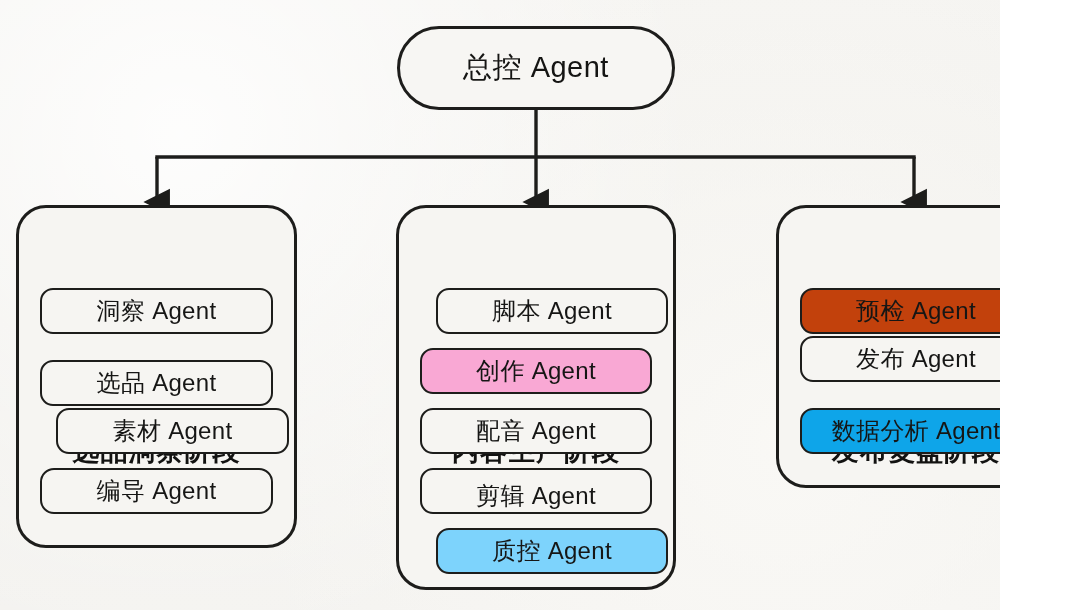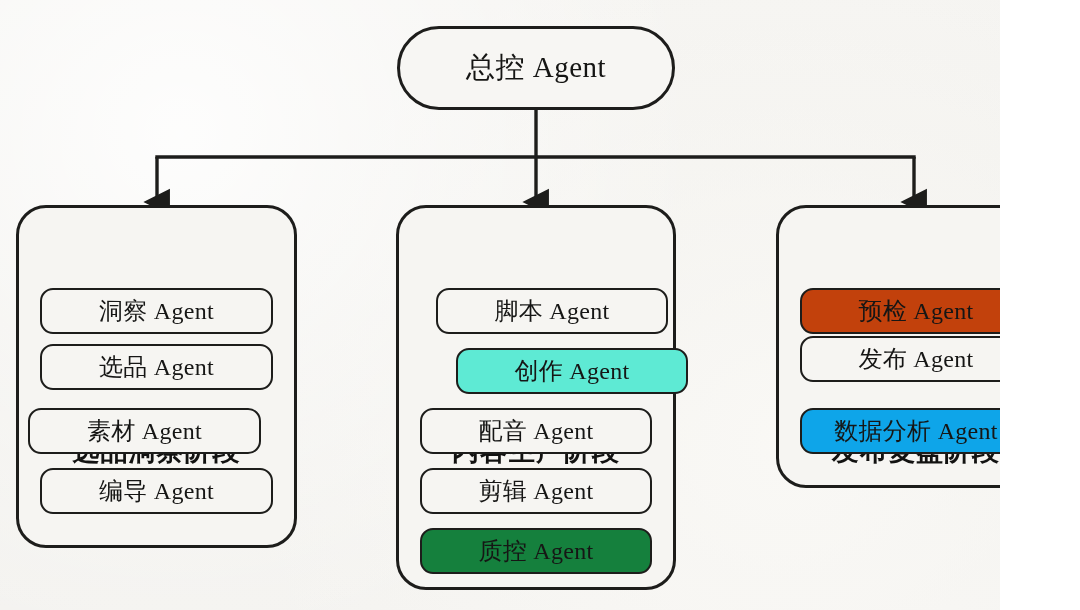--- a/index.html
+++ b/index.html
@@ -6,21 +6,21 @@
     margin: 0;
     padding: 0;
     background: #ffffff;
   }
   #canvas {
     position: relative;
     width: 1000px;
     height: 610px;
     background: #f3f2ef;
     overflow: hidden;
-    font-family: Liberation Serif, serif;
+    font-family: Liberation Sans, sans-serif;
   }
   
   #paper-grain {
     position: absolute;
     inset: 0;
     background:
       radial-gradient(circle at 18% 22%, rgba(255,255,255,0.85) 0%, rgba(255,255,255,0) 55%),
       radial-gradient(circle at 78% 72%, rgba(250,249,246,0.9) 0%, rgba(255,255,255,0) 60%),
       linear-gradient(180deg, #f5f4f1 0%, #f1f0ec 52%, #f4f3f0 100%);
     pointer-events: none;
@@ -114,44 +114,44 @@
 
     <div class="node root-node" id="root-node" style="left: 397px; top: 26px; width: 278px; height: 84px;">
       <span class="root-label">总控 Agent</span>
     </div>
 
   <div class="node stage-box" style="left: 16px; top: 205px; width: 281px; height: 343px; background: rgb(246, 245, 242);"></div>
       <div class="stage-title" style="position: absolute; left: 16px; top: 433px; width: 281px;">选品洞察阶段</div>
       <div class="agent-pill" style="left: 40px; top: 288px; width: 233px; height: 46px; background: rgb(246, 245, 242);">
         <span class="agent-label">洞察 Agent</span>
       </div>
-      <div class="agent-pill" style="left: 40px; top: 344px; width: 233px; height: 46px; background: rgb(246, 245, 242);">
+      <div class="agent-pill" style="left: 40px; top: 360px; width: 233px; height: 46px; background: rgb(246, 245, 242);">
         <span class="agent-label">选品 Agent</span>
       </div>
-      <div class="agent-pill" style="left: 28px; top: 408px; width: 233px; height: 46px; background: rgb(246, 245, 242);">
+      <div class="agent-pill" style="left: 56px; top: 408px; width: 233px; height: 46px; background: rgb(246, 245, 242);">
         <span class="agent-label">素材 Agent</span>
       </div>
-      <div class="agent-pill" style="left: 40px; top: 468px; width: 233px; height: 46px; background: rgb(246, 245, 242);">
+      <div class="agent-pill" style="left: 40px; top: 468px; width: 233px; height: 46px; background: rgb(246, 245, 242); border-radius: 14px;">
         <span class="agent-label">编导 Agent</span>
       </div>
       <div class="node stage-box" style="left: 396px; top: 205px; width: 280px; height: 385px; background: rgb(246, 245, 242);"></div>
       <div class="stage-title" style="position: absolute; left: 396px; top: 433px; width: 280px;">内容生产阶段</div>
       <div class="agent-pill" style="left: 436px; top: 288px; width: 232px; height: 46px; background: rgb(246, 245, 242);">
         <span class="agent-label">脚本 Agent</span>
       </div>
-      <div class="agent-pill" style="left: 420px; top: 348px; width: 232px; height: 46px; background: #5eead4; margin-left: 36px;">
+      <div class="agent-pill" style="left: 420px; top: 348px; width: 232px; height: 46px; background: #f9a8d4;">
         <span class="agent-label">创作 Agent</span>
       </div>
       <div class="agent-pill" style="left: 420px; top: 408px; width: 232px; height: 46px; background: rgb(246, 245, 242);">
         <span class="agent-label">配音 Agent</span>
       </div>
-      <div class="agent-pill" style="left: 420px; top: 468px; width: 232px; height: 46px; background: rgb(246, 245, 242);">
+      <div class="agent-pill" style="left: 420px; top: 468px; width: 232px; height: 46px; background: rgb(246, 245, 242); align-items: flex-end;">
         <span class="agent-label">剪辑 Agent</span>
       </div>
-      <div class="agent-pill" style="left: 420px; top: 528px; width: 232px; height: 46px; background: #15803d;">
+      <div class="agent-pill" style="left: 436px; top: 528px; width: 232px; height: 46px; background: #7dd3fc;">
         <span class="agent-label">质控 Agent</span>
       </div>
       <div class="node stage-box" style="left: 776px; top: 205px; width: 280px; height: 283px; background: rgb(246, 245, 242);"></div>
       <div class="stage-title" style="position: absolute; left: 776px; top: 433px; width: 280px;">发布复盘阶段</div>
       <div class="agent-pill" style="left: 800px; top: 288px; width: 232px; height: 46px; background: #c2410c;">
         <span class="agent-label">预检 Agent</span>
       </div>
       <div class="agent-pill" style="left: 800px; top: 336px; width: 232px; height: 46px; background: rgb(246, 245, 242);">
         <span class="agent-label">发布 Agent</span>
       </div>

